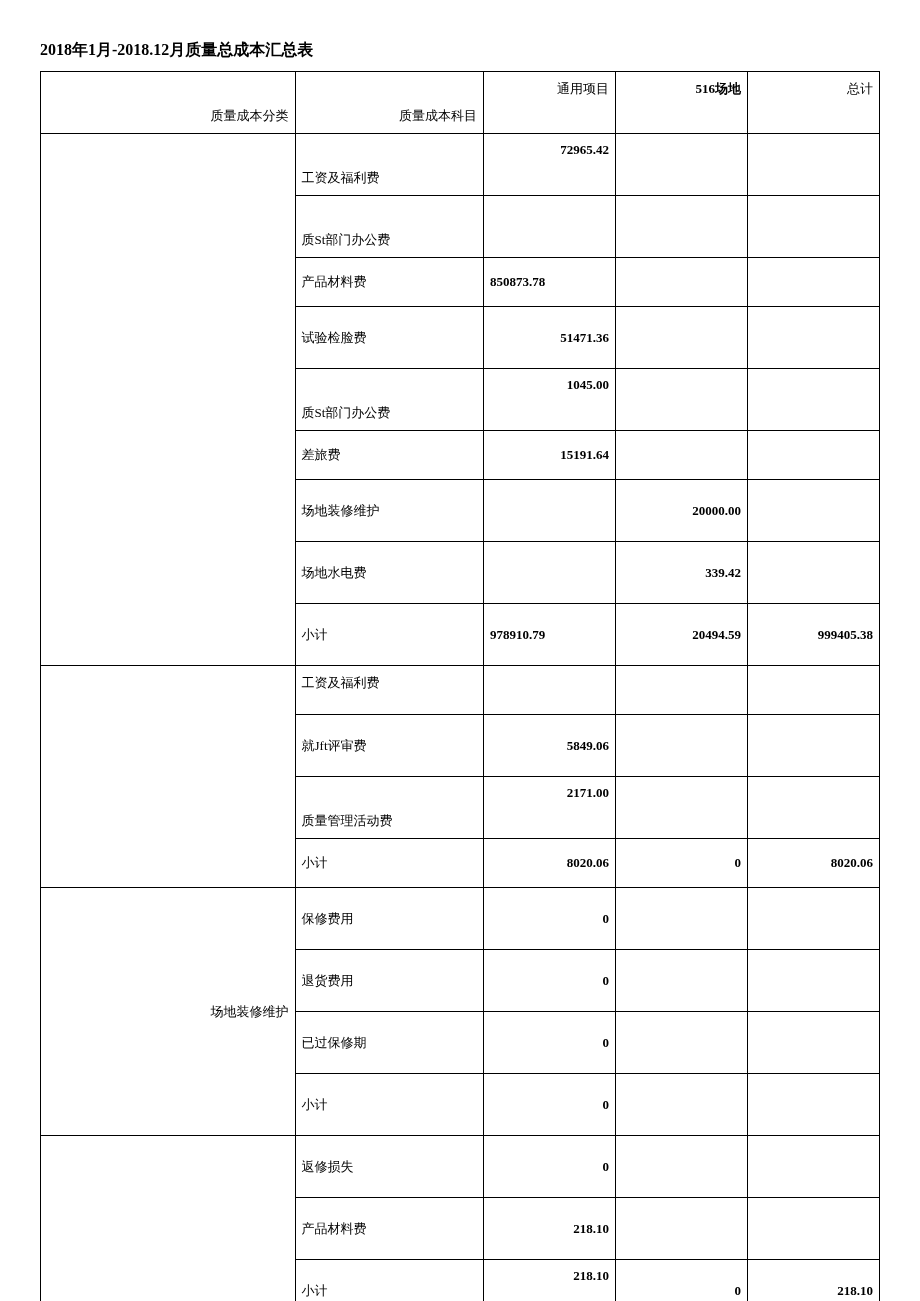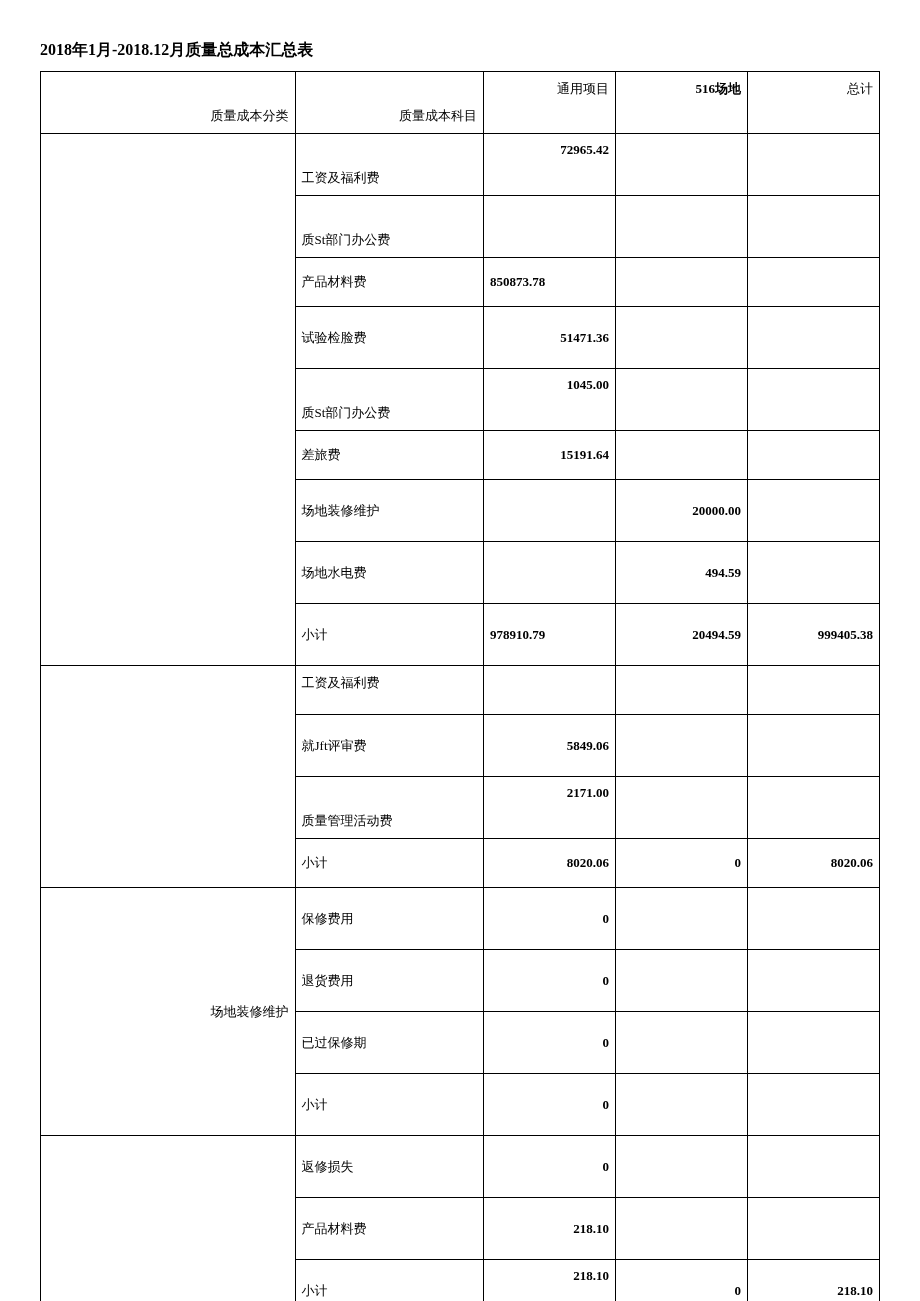--- a/index.html
+++ b/index.html
@@ -100,21 +100,21 @@
   </tr>
   <tr>
     <td class="tall">场地装修维护</td>
     <td></td>
     <td class="center bold">20000.00</td>
     <td></td>
   </tr>
   <tr>
     <td class="tall">场地水电费</td>
     <td></td>
-    <td class="center bold">494.59</td>
+    <td class="center bold">339.42</td>
     <td></td>
   </tr>
   <tr>
     <td class="tall">小计</td>
     <td class="bold">978910.79</td>
     <td class="center bold">20494.59</td>
     <td class="center bold">999405.38</td>
   </tr>
 
   <tr>

